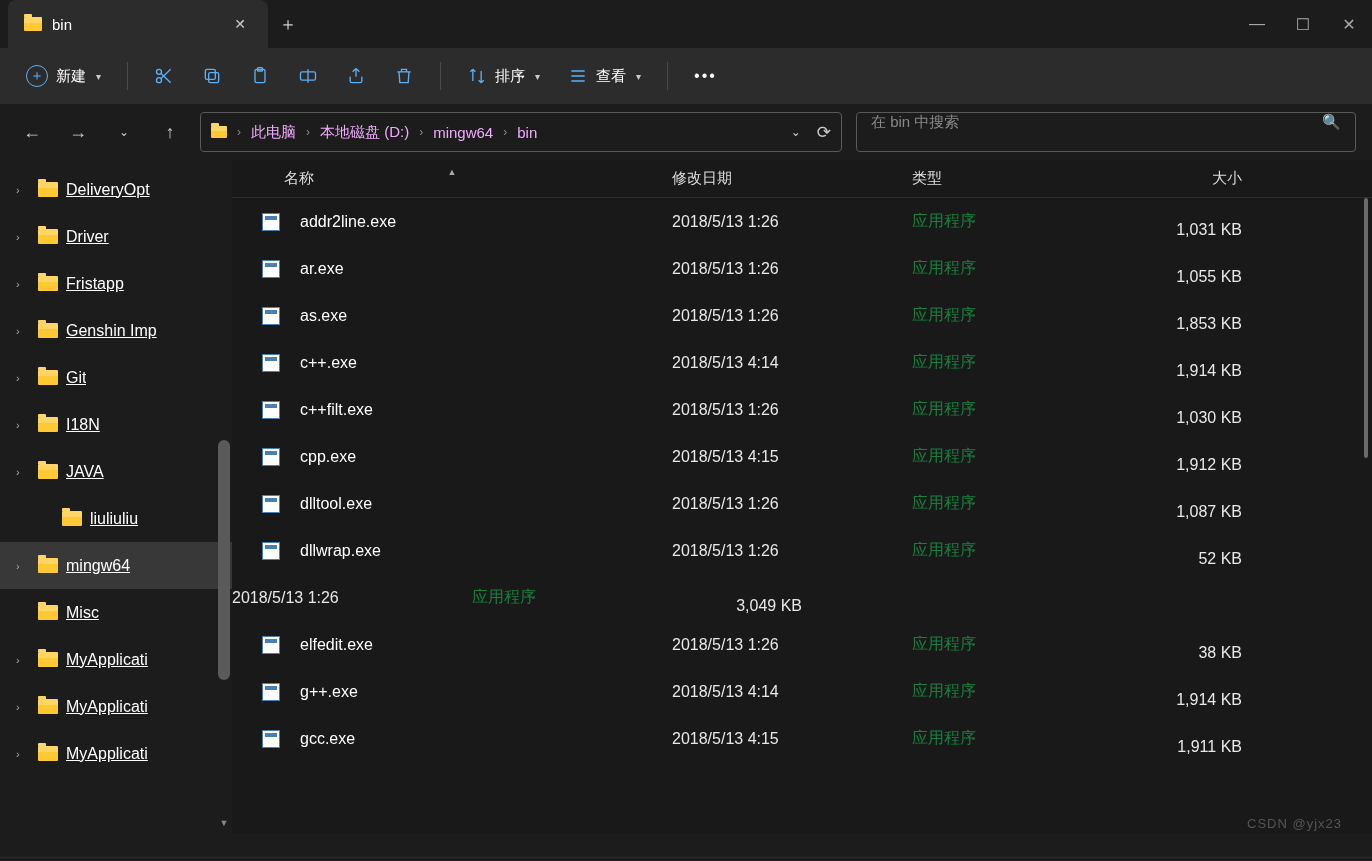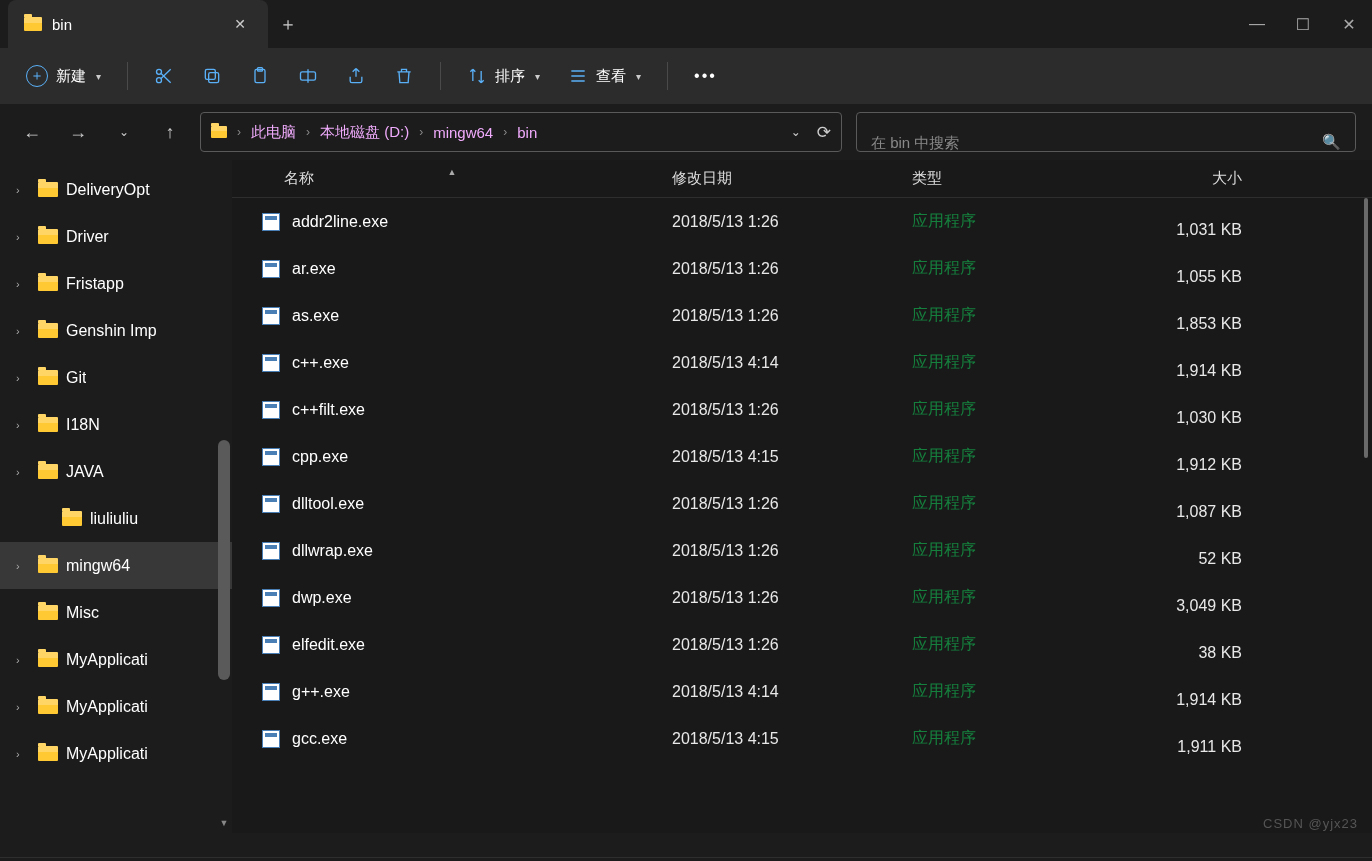--- a/index.html
+++ b/index.html
@@ -25,64 +25,64 @@
 .divider { width: 1px; height: 28px; background: #4a4a4a; margin: 0 8px; }
 .new-circle { width: 22px; height: 22px; border: 1.5px solid #5ab0f7; border-radius: 50%; display: flex; align-items: center; justify-content: center; color: #5ab0f7; font-size: 14px; }
 
 
 .navbar { height: 56px; display: flex; align-items: center; padding: 0 16px; gap: 14px; background: #1c1c1c; }
 .nav-btn { width: 32px; height: 32px; display: flex; align-items: center; justify-content: center; color: #ccc; cursor: pointer; font-size: 18px; }
 .addr { flex: 1; height: 40px; border: 1px solid #5a5a5a; background: #1c1c1c; display: flex; align-items: center; padding: 0 10px; gap: 10px; border-radius: 4px; }
 .addr .crumb { color: #f0abfc; font-size: 15px; cursor: pointer; }
 .addr .sep { color: #888; font-size: 12px; }
 .addr-right { margin-left: auto; display:flex; gap: 16px; align-items:center; }
-.search { width: 500px; height: 40px; border: 1px solid #5a5a5a; background: #1c1c1c; display: flex; align-items: flex-end; padding: 0 14px; border-radius: 4px; }
+.search { width: 500px; height: 40px; border: 1px solid #5a5a5a; background: #1c1c1c; display: flex; align-items: flex-start; padding: 0 14px; border-radius: 4px; }
 .search input { flex: 1; background: transparent; border: none; color: #fff; font-size: 15px; outline: none; }
 .search input::placeholder { color: #888; }
 .search-icon { color: #ccc; font-size: 15px; }
 
 
 .main { display: flex; height: calc(861px - 48px - 56px - 56px - 28px); }
 
 
 .sidebar { width: 232px; background: #1c1c1c; overflow-y: auto; position: relative; padding-top: 6px; }
 .tree-item { display: flex; align-items: center; height: 47px; padding-left: 16px; gap: 8px; font-size: 16px; color: #fff; cursor: pointer; }
 .tree-item.selected { background: #383838; }
 .tree-item.child { padding-left: 40px; }
 .expand { width: 14px; color: #aaa; font-size: 11px; }
 .folder-icon { width: 20px; height: 15px; background: linear-gradient(#ffd666 40%, #ffc933 40%); border-radius: 1px; position: relative; flex-shrink: 0; }
 .folder-icon::before { content: ""; position: absolute; top: -3px; left: 0; width: 8px; height: 3px; background: #ffd666; border-radius: 1px 1px 0 0; }
-.tree-label { white-space: nowrap; overflow: hidden; text-overflow: clip; }
+.tree-label { white-space: nowrap; overflow: hidden; text-overflow: clip; text-decoration: underline; }
 .side-scroll { position: absolute; right: 2px; top: 280px; width: 12px; height: 240px; background: #5a5a5a; border-radius: 6px; }
 .side-scroll-arrow { position: absolute; right: 2px; bottom: 4px; width: 12px; height: 12px; display:flex; align-items:center; justify-content:center; color:#888; font-size:9px; }
 
 
 .filelist { flex: 1; background: #191919; overflow: hidden; position: relative; }
 .columns { display: flex; height: 38px; align-items: center; border-bottom: 1px solid #2e2e2e; font-size: 15px; color: #ddd; }
 .col-name { width: 440px; padding-left: 52px; position: relative; }
 .col-date { width: 240px; }
 .col-type { width: 200px; }
 .col-size { width: 160px; text-align: right; padding-right: 30px; }
 .sort-ind { position: absolute; top: -2px; left: 50%; transform: translateX(-50%); font-size: 9px; color: #aaa; }
 .rows { }
 .row { display: flex; align-items: center; height: 47px; font-size: 16px; color: #fff; }
-.cell-name { width: 440px; padding-left: 30px; display: flex; align-items: center; gap: 12px; }
+.cell-name { width: 440px; padding-left: 30px; display: flex; align-items: center; gap: 20px; }
 .cell-date { width: 240px; color: #e8e8e8; }
 .cell-type { width: 200px; color: #15803d; }
 .cell-size { width: 160px; text-align: right; padding-right: 30px; color: #e8e8e8; margin-top: 16px; }
 .exe-icon { width: 18px; height: 18px; background: #fff; border: 1px solid #4a7fb5; position: relative; flex-shrink: 0; }
 .exe-icon::after { content: ""; position: absolute; top: 2px; left: 2px; right: 2px; height: 4px; background: #4a7fb5; }
 .file-scroll { position: absolute; right: 4px; top: 38px; width: 4px; height: 260px; background: #6a6a6a; border-radius: 2px; }
 
 
 .statusbar { height: 28px; background: #1c1c1c; display: flex; align-items: center; padding: 0 32px; font-size: 14px; color: #ddd; border-top: 1px solid #2e2e2e; margin-top: 24px; }
 .statusbar .sep-v { width: 1px; height: 14px; background: #555; margin-left: 14px; }
 .view-toggles { margin-left: auto; display: flex; gap: 6px; }
 .vt { width: 26px; height: 20px; border: 1px solid #555; display:flex; align-items:center; justify-content:center; color:#888; font-size:11px; }
-.watermark { position: absolute; right: 14px; bottom: 30px; color: #555; font-size: 13px; letter-spacing: 1px; }
+.watermark { position: absolute; right: 30px; bottom: 30px; color: #555; font-size: 13px; letter-spacing: 1px; }
 </style>
 </head>
 <body>
 
 <div class="titlebar">
   <div class="tab">
     <span class="tab-icon"></span>
     <span class="tab-title">bin</span>
     <span class="tab-close">✕</span>
   </div>
@@ -331,24 +331,20 @@
         <div class="row">
           <div class="cell-name">
             <span class="exe-icon"></span>
             <span>dllwrap.exe</span>
           </div>
           <div class="cell-date">2018/5/13 1:26</div>
           <div class="cell-type">应用程序</div>
           <div class="cell-size">52 KB</div>
         </div>
         <div class="row">
-          <div class="cell-name">
-            <span class="exe-icon"></span>
-            <span>dwp.exe</span>
-          </div>
           <div class="cell-date">2018/5/13 1:26</div>
           <div class="cell-type">应用程序</div>
           <div class="cell-size">3,049 KB</div>
         </div>
         <div class="row">
           <div class="cell-name">
             <span class="exe-icon"></span>
             <span>elfedit.exe</span>
           </div>
           <div class="cell-date">2018/5/13 1:26</div>

